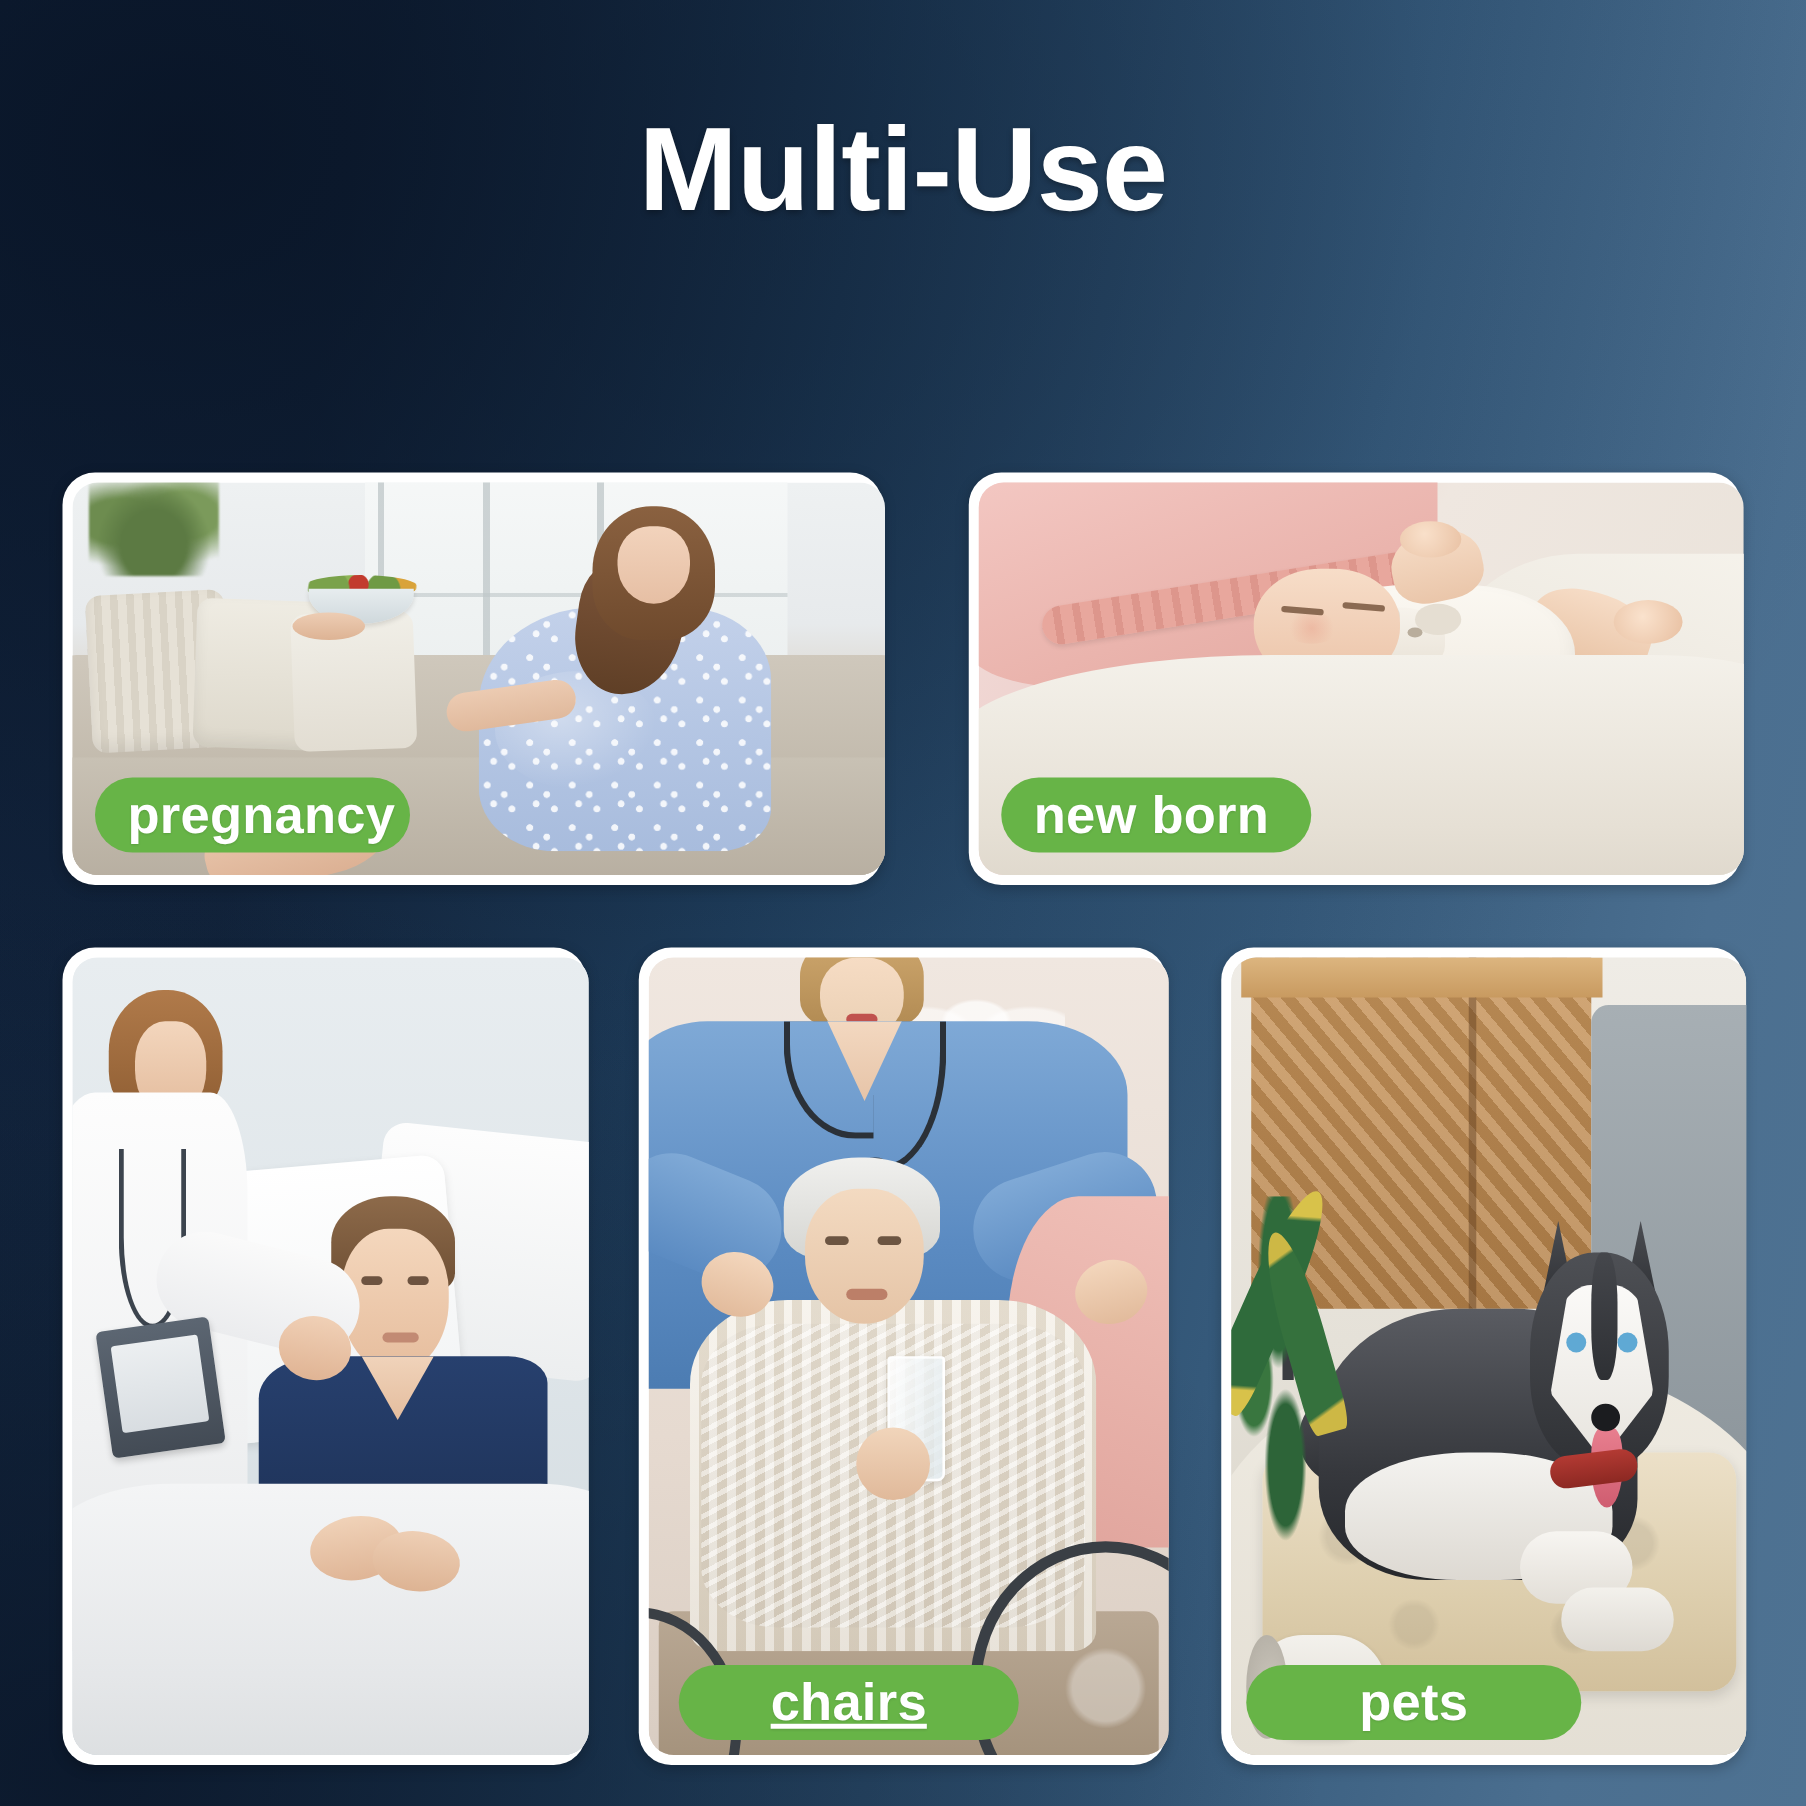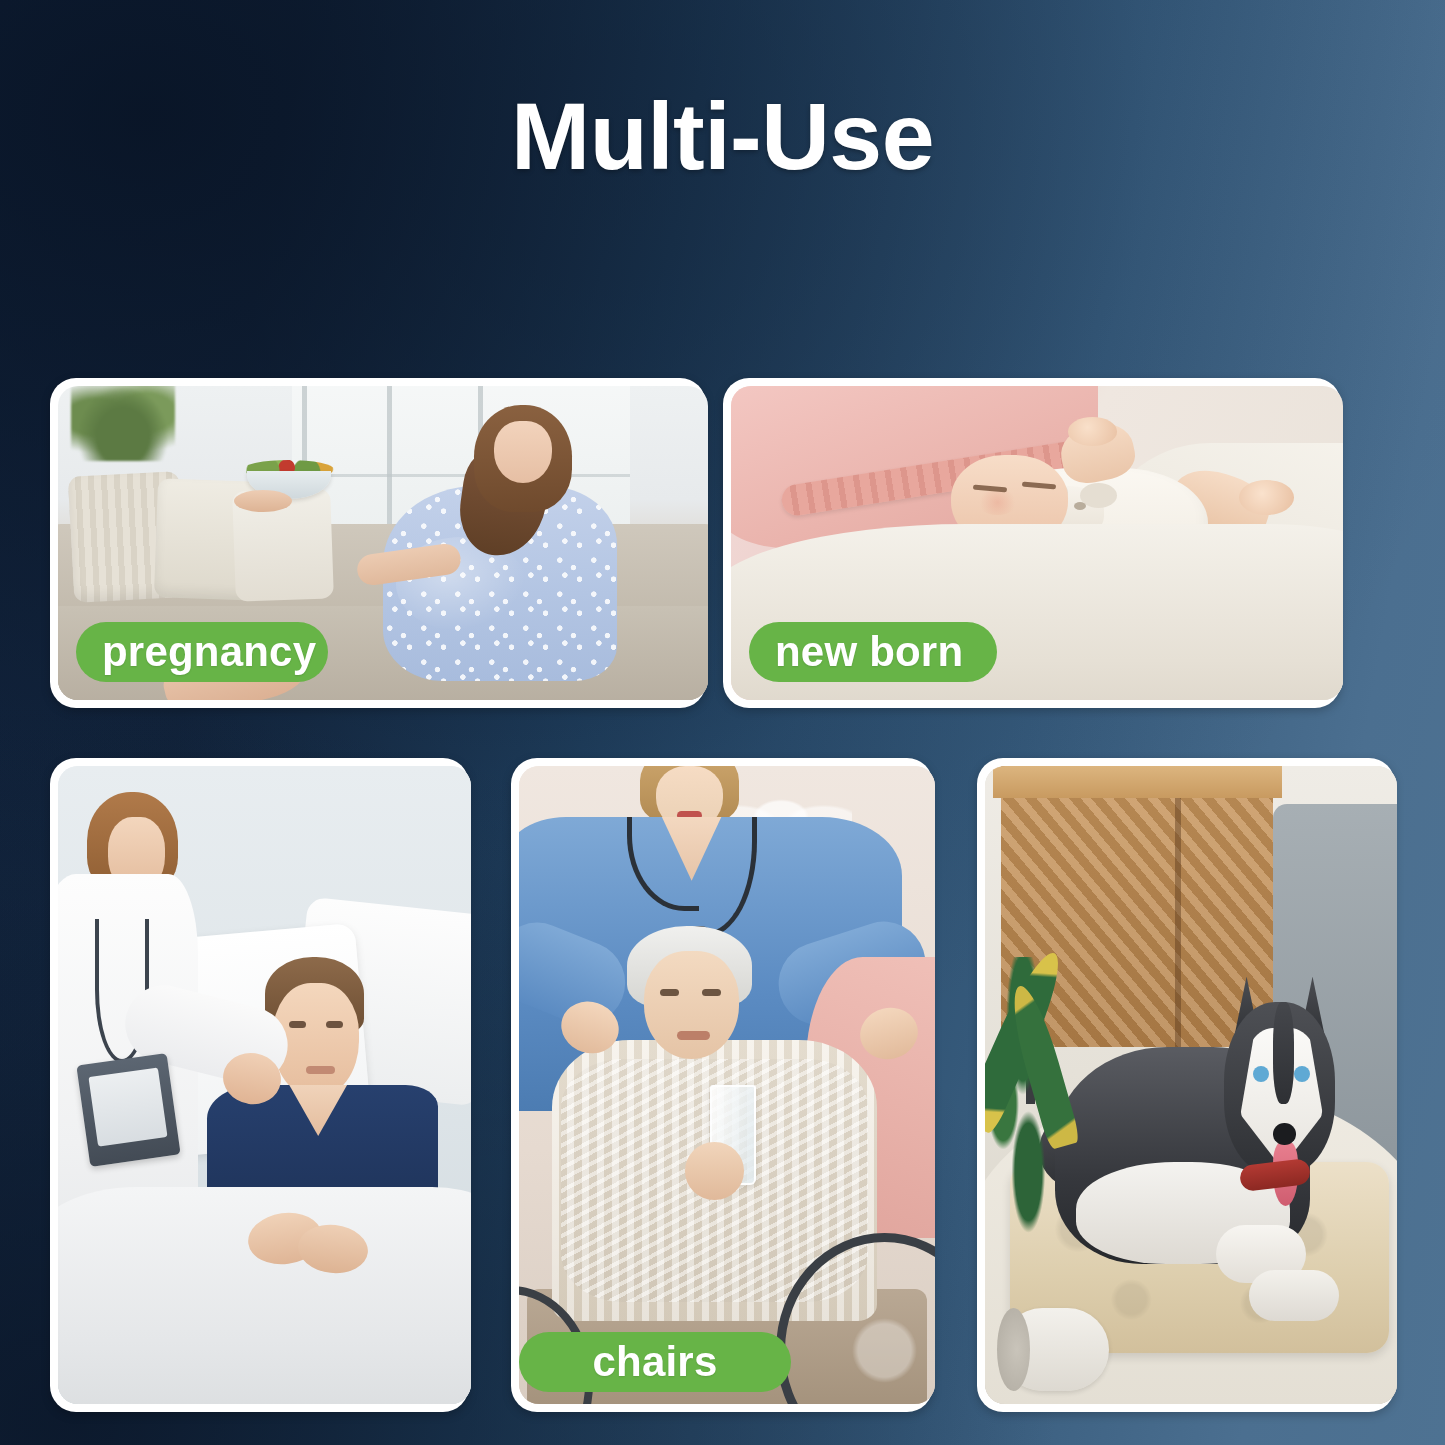--- a/index.html
+++ b/index.html
@@ -102,29 +102,29 @@
     box-sizing: border-box;
     white-space: nowrap;
     text-shadow: 0 1px 2px rgba(0,0,0,0.12);
     user-select: none;
   }
   .badge.left   { justify-content: flex-start; padding-left: 26px; padding-right: 26px; }
   .badge.center { justify-content: center;      padding-left: 20px; padding-right: 20px; }
 
   
   #card-pregnancy { left: 50px;   top: 378px;  width: 656px;  height: 330px; }
-  #card-newborn   { left: 723px;  top: 378px;  width: 618px;  height: 330px; }
+  #card-newborn   { left: 775px;  top: 378px;  width: 618px;  height: 330px; }
   #card-nursing   { left: 50px;   top: 758px;  width: 419px;  height: 654px; }
   #card-chairs    { left: 511px;  top: 758px;  width: 422px;  height: 654px; }
   #card-pets      { left: 977px;  top: 758px;  width: 418px;  height: 654px; }
 
   #badge-pregnancy { left: 18px;  bottom: 18px; width: 252px; }
   #badge-newborn   { left: 18px;  bottom: 18px; width: 248px; }
   #badge-nursing   { left: 12px;  bottom: 12px; width: 268px; }
-  #badge-chairs    { left: 0;  bottom: 12px; width: 272px; }
+  #badge-chairs    { left: 24px;  bottom: 12px; width: 272px; text-decoration: underline; }
   #badge-pets      { left: 12px;  bottom: 12px; width: 268px; }
 
   
 
   
   .art-pregnancy {
     background:
       linear-gradient(#eef1f2, #e7eaec 36%, #ddd9d2 52%, #cfc9bf 100%);
   }
   .pg-window {
@@ -871,16 +871,19 @@
         <div class="pt-nose"></div>
         <div class="pt-collar"></div>
         <div class="pt-paw-1"></div>
         <div class="pt-paw-2"></div>
         <div class="pt-plant"></div>
         <div class="pt-leaf-1"></div>
         <div class="pt-leaf-2"></div>
         <div class="pt-roll"></div>
         <div class="pt-roll-end"></div>
       </div>
+      <div class="badge center" id="badge-pets">
+        <span>pets</span>
+      </div>
     </div>
   </div>
 
 </div>
 
 </body></html>

